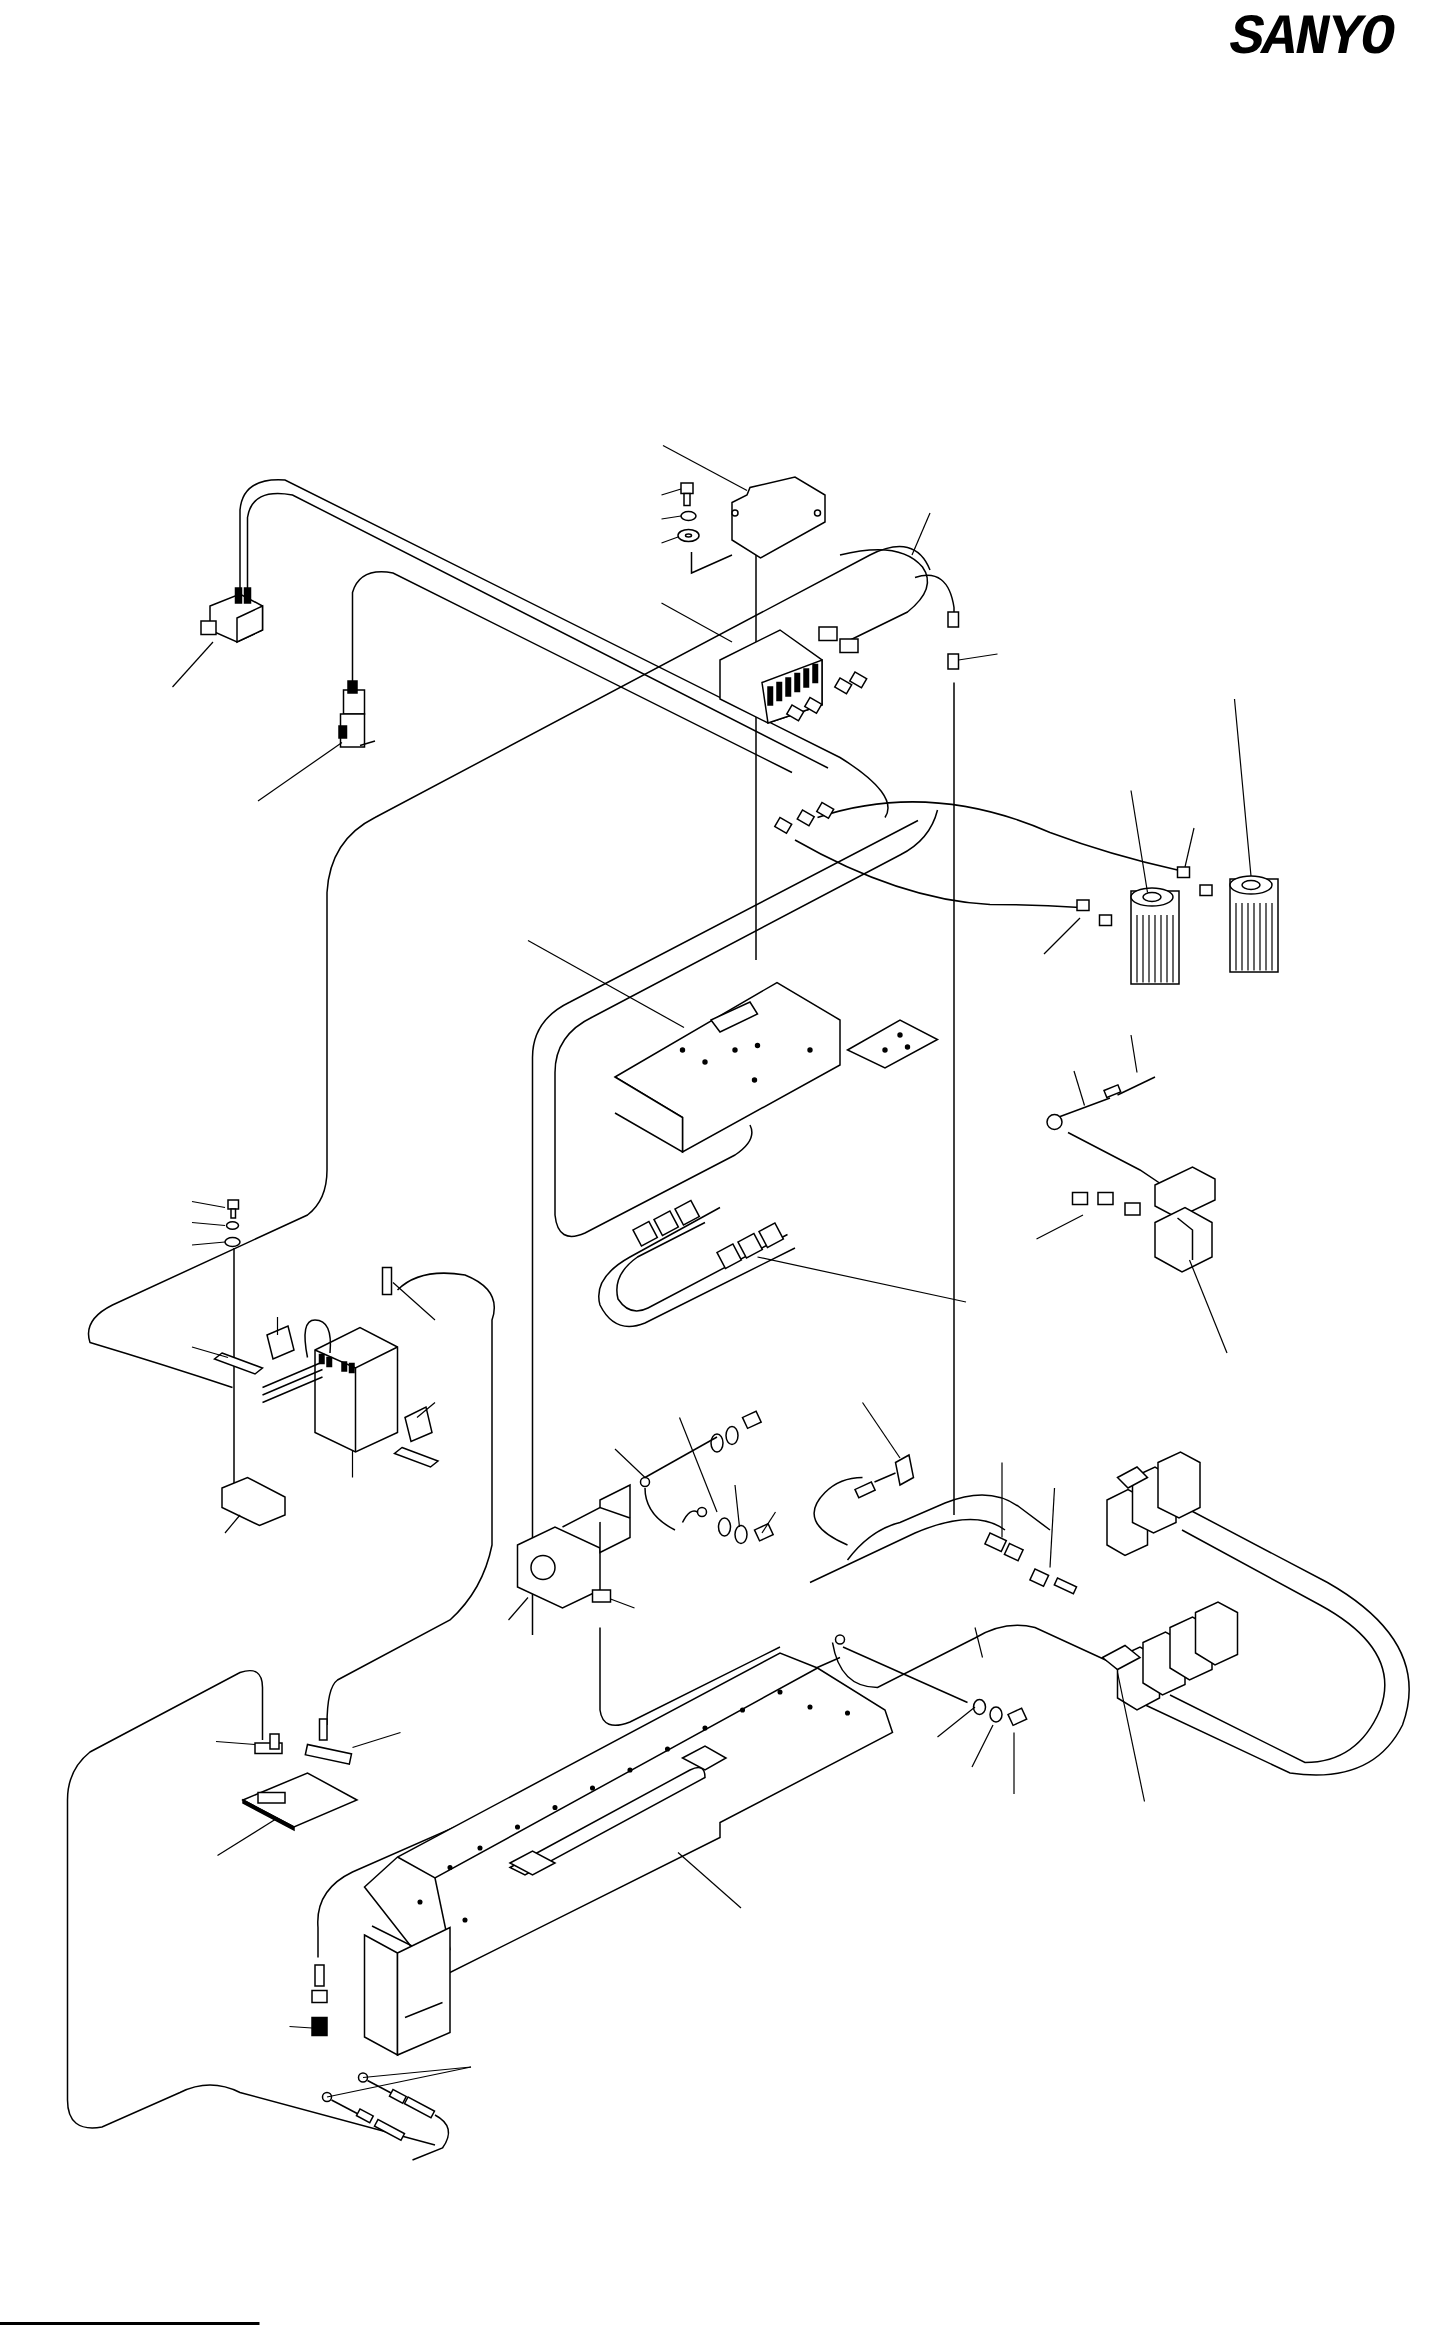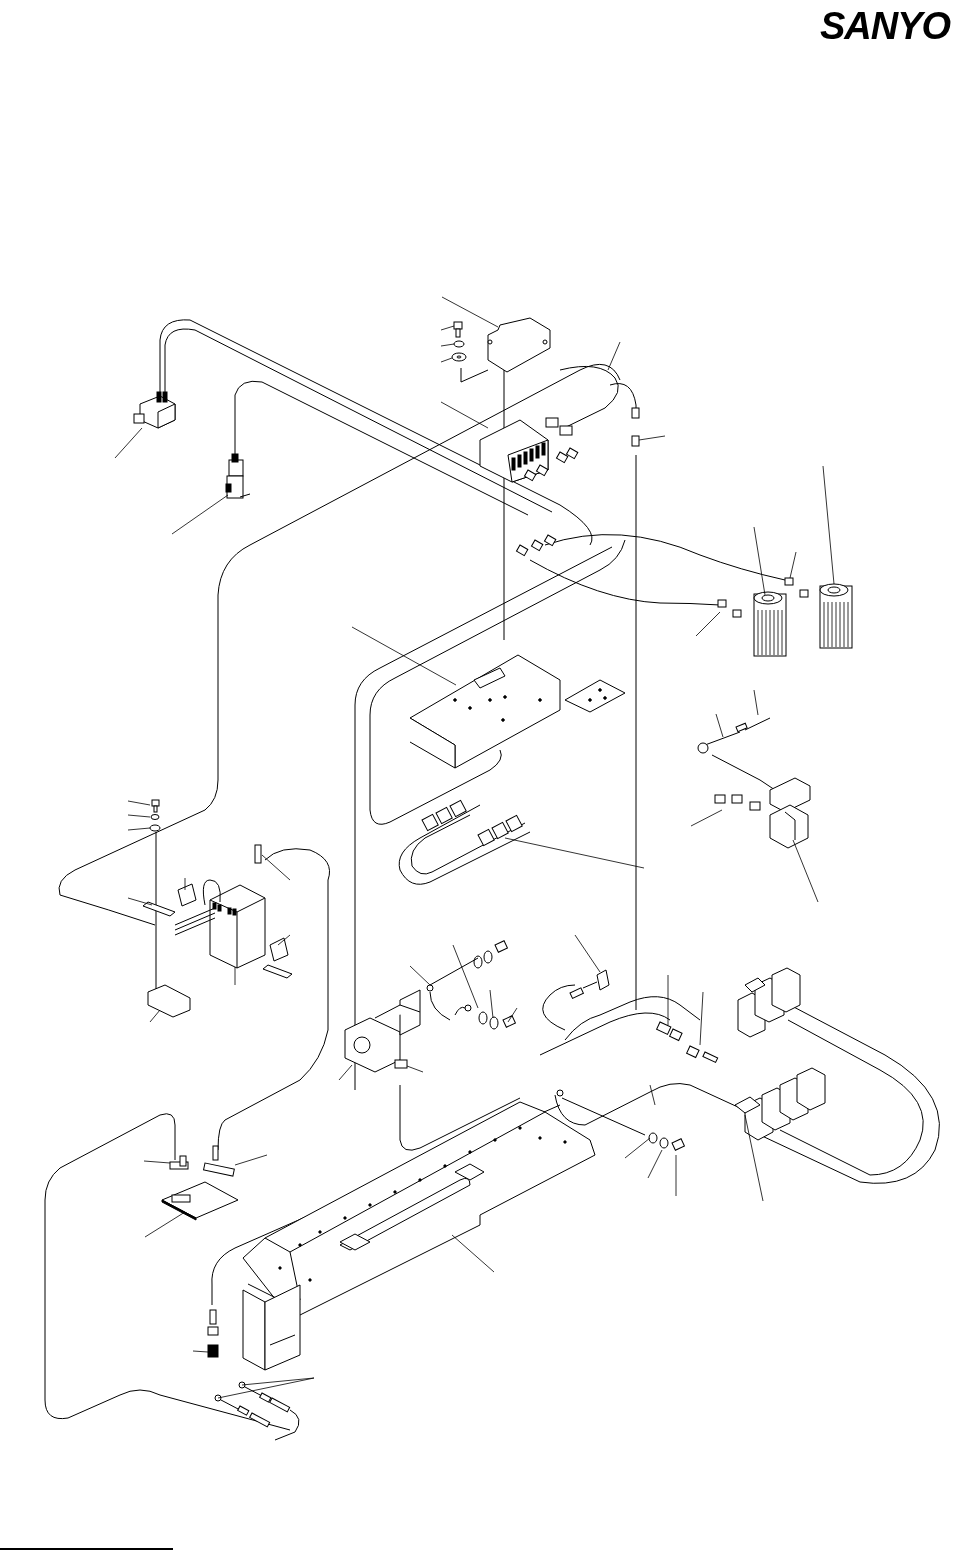--- a/index.html
+++ b/index.html
@@ -1,18 +1,18 @@
 <!DOCTYPE html>
 <html><head>
 <meta charset="utf-8">
 <style>
   html,body{margin:0;padding:0;background:#ffffff;}
   body{width:970px;height:1551px;position:relative;overflow:hidden;font-family:"Liberation Sans",sans-serif;}
   .logo{position:absolute;left:820px;top:6px;width:146px;height:40px;}
-  .logo-text{position:absolute;left:0;top:0;font-family:Liberation Sans, sans-serif;font-weight:bold;font-style:italic;font-size:38px;letter-spacing:-1px;color:#000;line-height:40px;}
+  .logo-text{position:absolute;left:0;top:0;font-family:Liberation Mono, monospace;font-weight:bold;font-style:italic;font-size:38px;letter-spacing:-1px;color:#000;line-height:40px;}
   svg#drawing{position:absolute;left:0;top:0;}
   .ln{stroke:#000;stroke-width:1;fill:none;}
   .lnt{stroke:#000;stroke-width:0.8;fill:none;}
   .part{stroke:#000;stroke-width:1;fill:#fff;}
   .dark{fill:#000;stroke:#000;}
   .cable{stroke:#000;stroke-width:1;fill:none;}
   .footer-rule{position:absolute;left:0;top:1548px;width:173px;height:2px;background:#000;}
 </style>
 </head>
 <body>

